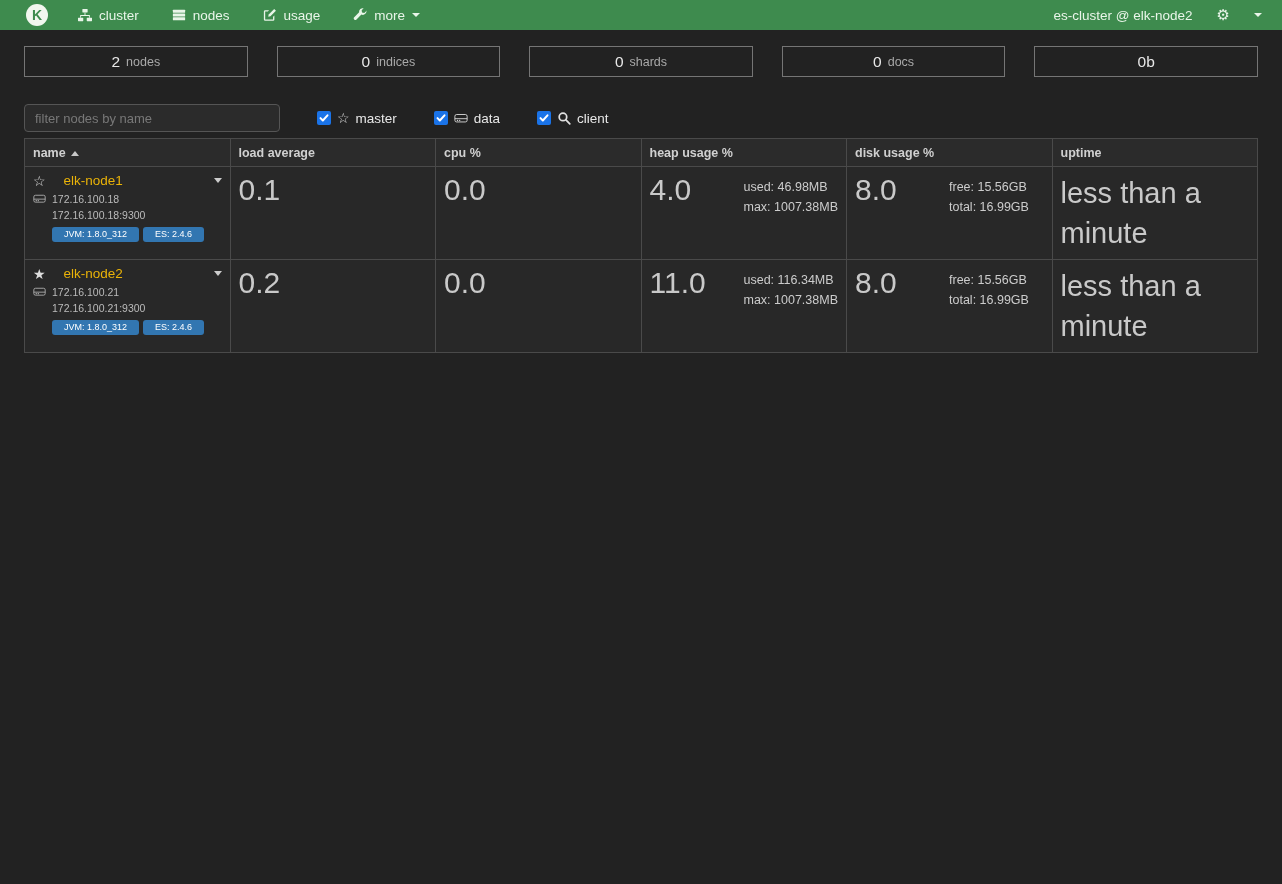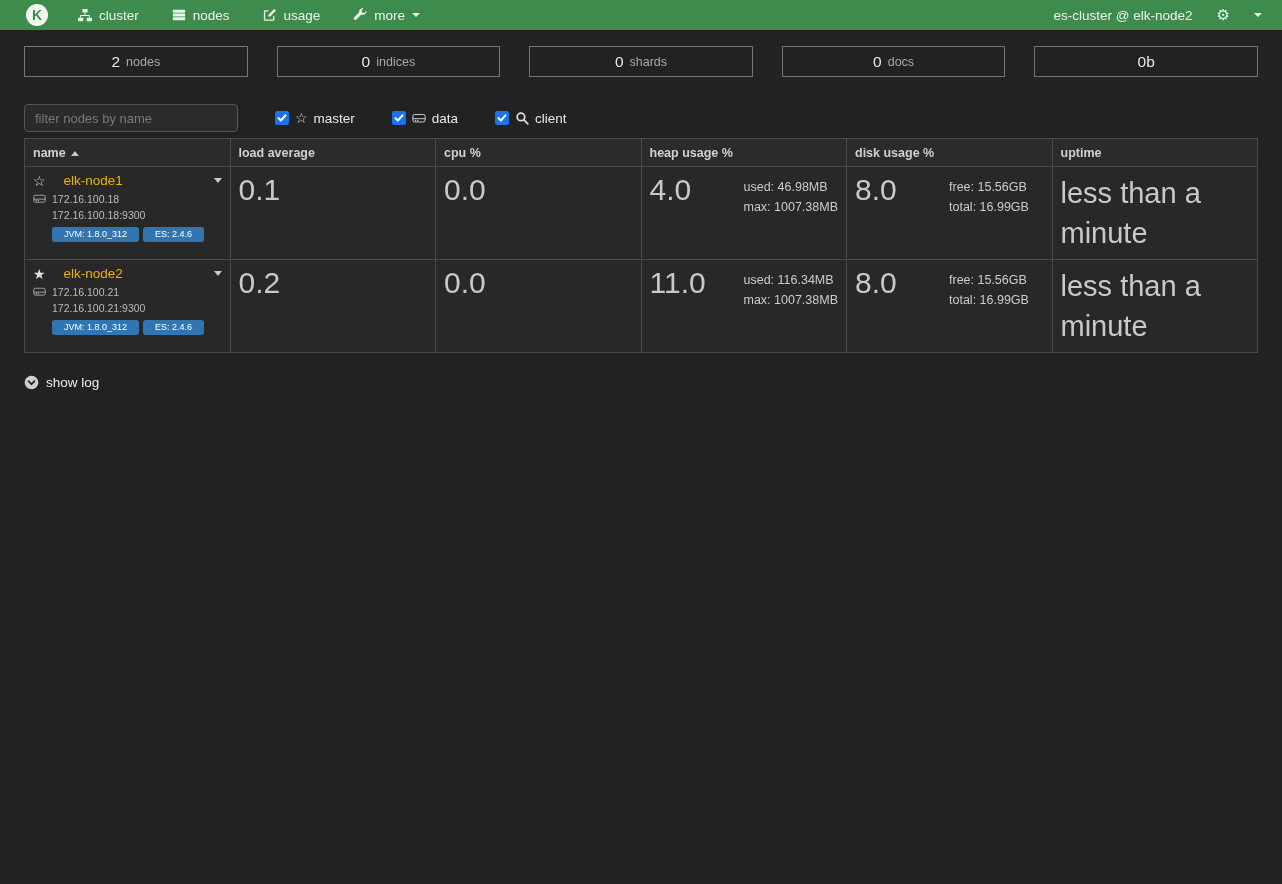--- a/index.html
+++ b/index.html
@@ -33,21 +33,21 @@
   .stats-row { display: flex; gap: 29px; }
   .stat-box {
     flex: 1; height: 31px; border: 1px solid #757575;
     display: flex; align-items: center; justify-content: center; gap: 6px;
   }
   .stat-value { color: #e8e8e8; font-size: 15.5px; }
   .stat-label { color: #a9a9a9; font-size: 12.5px; }
 
   .filter-row { display: flex; align-items: center; margin-top: 27px; height: 28px; }
   .filter-input {
-    width: 214px; height: 28px; background: #2b2b2b; border: 1px solid #555;
+    width: 256px; height: 28px; background: #2b2b2b; border: 1px solid #555;
     border-radius: 4px; color: #7dd3fc; font-size: 13px; padding: 0 10px; outline: none;
     font-family: "Liberation Sans", sans-serif;
   }
   .filter-input::placeholder { color: #787878; }
   .checkbox-group { display: flex; align-items: center; margin-left: 37px; cursor: pointer; }
   .checkbox {
     width: 14px; height: 14px; background: #1a73e8; border-radius: 2px;
     display: flex; align-items: center; justify-content: center;
   }
   .checkbox svg { display: block; }
@@ -332,23 +332,14 @@
             </div>
           </div>
         </td>
         <td>
             <div class="uptime-text">less than a minute</div>
           </td>
       </tr>
     </tbody>
   </table>
 
-  <div class="show-log">
-    <span style="display:flex;">
-      <svg width="15" height="15" viewBox="0 0 16 16">
-          <circle cx="8" cy="8" r="7.3" fill="#cfcfcf"></circle>
-          <path d="M4.8 6.6L8 9.8l3.2-3.2" stroke="#222" stroke-width="1.8" fill="none" stroke-linecap="round"></path>
-        </svg>
-    </span>
-    <span class="show-log-label">show log</span>
-  </div>
 
 </div>
 
 </body></html>

